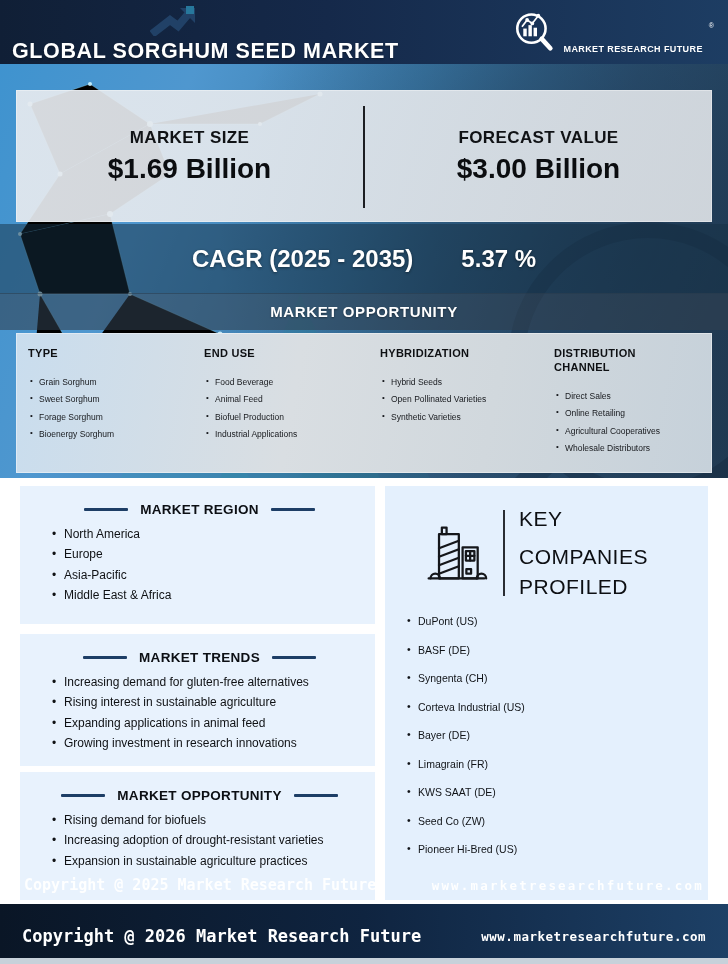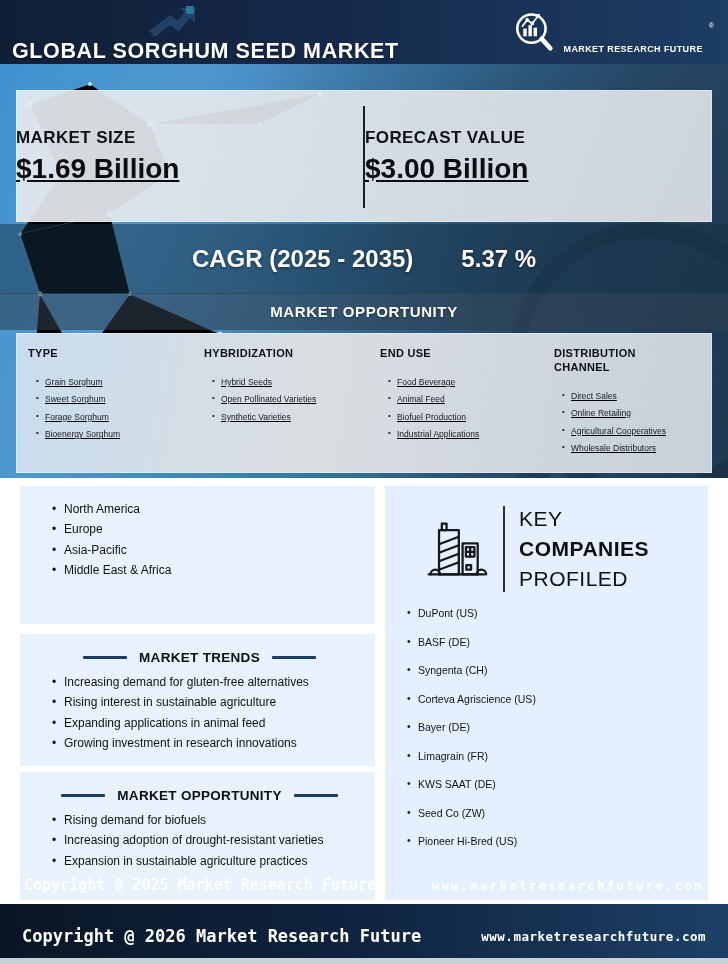--- a/index.html
+++ b/index.html
@@ -21,23 +21,23 @@
   
   .hero{position:absolute;top:64px;left:0;width:728px;height:414px;
         background:
           radial-gradient(circle at 88% 45%, rgba(12,30,48,.40) 0%, rgba(12,30,48,.28) 30%, rgba(12,30,48,0) 62%),
           linear-gradient(112deg,#3f93cf 0%,#4f97cf 22%,#3d7cab 48%,#31597d 72%,#27425c 100%);}
   .hero-decor{position:absolute;top:0;left:0;width:728px;height:414px;pointer-events:none;}
 
   .stats-panel{position:absolute;left:16px;top:26px;width:696px;height:132px;
                background:linear-gradient(100deg,rgba(230,234,239,.93),rgba(225,229,233,.90));
                display:flex;box-shadow:0 0 0 1px rgba(255,255,255,.35) inset;}
-  .stat{flex:1;display:flex;flex-direction:column;justify-content:center;gap:5px;}
+  .stat{flex:1;display:flex;flex-direction:column;align-items:center;justify-content:center;gap:5px;}
   .stat-label{font-size:17px;font-weight:bold;color:#101215;letter-spacing:.4px;}
-  .stat-value{font-size:28px;font-weight:bold;color:#0b0d10;text-decoration:underline;}
+  .stat-value{font-size:28px;font-weight:bold;color:#0b0d10;}
   .stat-divider{width:2px;background:#1c1e22;margin:16px 0 14px 0;}
 
   .cagr-band{position:absolute;left:0;top:160px;width:728px;height:70px;
              background:rgba(22,48,67,.50);
              display:flex;align-items:center;justify-content:center;gap:48px;}
   .cagr-band span{font-size:24px;font-weight:bold;color:#fff;text-shadow:0 1px 3px rgba(0,0,0,.45);}
 
   .seg-band{position:absolute;left:0;top:229px;width:728px;height:37px;
             background:rgba(48,64,79,.58);
             display:flex;align-items:center;justify-content:center;
@@ -46,21 +46,21 @@
 
   .seg-panel{position:absolute;left:16px;top:269px;width:696px;height:140px;
              background:linear-gradient(100deg,#c9ddee 0%,#d9dee2 40%,#d1d8dd 68%,#c6d1da 100%);
              display:flex;box-shadow:0 0 0 1px rgba(255,255,255,.4) inset;}
   .seg-col{box-sizing:border-box;padding:14px 6px 16px 12px;}
   .seg-col:nth-child(1){width:176px;}
   .seg-col:nth-child(2){width:176px;}
   .seg-col:nth-child(3){width:174px;}
   .seg-col:nth-child(4){width:170px;}
   .seg-col h4{margin:0 0 16px 0;font-size:11px;font-weight:bold;color:#0e1013;letter-spacing:.3px;line-height:1.25;max-width:100px;}
-  .seg-col ul{list-style:none;margin:8px;padding:0;text-decoration:underline;}
+  .seg-col ul{list-style:none;margin:2px;padding:0;}
   .seg-item{font-size:8.5px;color:#17191d;margin-bottom:7.5px;padding-left:9px;position:relative;}
   .seg-item::before{content:"•";position:absolute;left:0;top:-1px;font-size:8px;color:#17191d;}
 
   
   .lower{position:absolute;top:478px;left:0;width:728px;height:426px;background:#ffffff;}
   .info-panel{position:absolute;left:20px;width:355px;background:#e8f2fd;box-sizing:border-box;padding:16px 14px 0 18px;}
   .panel-region{top:8px;height:138px;}
   .panel-trends{top:156px;height:132px;}
   .panel-opportunity{top:294px;height:128px;}
   .panel-head{display:flex;align-items:center;justify-content:center;gap:12px;margin-bottom:10px;}
@@ -68,21 +68,21 @@
   .dash{display:inline-block;width:44px;height:3px;background:#1d3e66;border-radius:1px;}
   .info-panel ul{list-style:none;margin:0;padding:0 0 0 14px;}
   .info-item{font-size:12px;color:#0f1114;margin-bottom:4.5px;padding-left:12px;position:relative;line-height:1.32;}
   .info-item::before{content:"•";position:absolute;left:0;top:0;color:#0f1114;}
 
   .right-panel{position:absolute;left:385px;top:8px;width:323px;height:414px;background:#e4f0fd;box-sizing:border-box;padding:14px 16px 8px 16px;}
   .companies-head{display:flex;align-items:center;gap:14px;margin:4px 0 14px 22px;}
   .companies-head svg{width:66px;height:66px;flex:0 0 auto;}
   .vline{width:2px;height:86px;background:#2a2d33;}
   .companies-title{font-size:21px;color:#0d0f13;line-height:1.42;letter-spacing:.5px;}
-  .companies-title .bold{font-weight:bold;}
+  .companies-title .bold{font-weight:normal;margin-top:8px;}
   .right-panel ul{list-style:none;margin:0;padding:0 0 0 6px;}
   .company-item{font-size:10.5px;color:#101317;margin-bottom:16.5px;padding-left:11px;position:relative;}
   .company-item::before{content:"•";position:absolute;left:0;top:-1px;color:#101317;}
 
   .watermark-left{position:absolute;left:24px;top:398px;font-family:"DejaVu Sans Mono",monospace;
                   font-size:15px;font-weight:bold;color:rgba(255,255,255,.95);white-space:nowrap;}
   .watermark-right{position:absolute;right:24px;top:400px;font-family:"DejaVu Sans Mono",monospace;
                    font-size:12.5px;font-weight:bold;letter-spacing:2.2px;color:rgba(255,255,255,.95);white-space:nowrap;}
 
   
@@ -193,51 +193,56 @@
       <div class="seg-col">
         <h4>TYPE</h4>
         <ul>
             <li class="seg-item">Grain Sorghum</li>
             <li class="seg-item">Sweet Sorghum</li>
             <li class="seg-item">Forage Sorghum</li>
             <li class="seg-item">Bioenergy Sorghum</li>
           </ul>
       </div>
       <div class="seg-col">
-        <h4>HYBRIDIZATION</h4>
-        <ul>
-            <li class="seg-item">Hybrid Seeds</li>
-            <li class="seg-item">Open Pollinated Varieties</li>
-            <li class="seg-item">Synthetic Varieties</li>
-          </ul>
-      </div>
-      <div class="seg-col">
         <h4>END USE</h4>
         <ul>
             <li class="seg-item">Food Beverage</li>
             <li class="seg-item">Animal Feed</li>
             <li class="seg-item">Biofuel Production</li>
             <li class="seg-item">Industrial Applications</li>
+          </ul>
+      </div>
+      <div class="seg-col">
+        <h4>HYBRIDIZATION</h4>
+        <ul>
+            <li class="seg-item">Hybrid Seeds</li>
+            <li class="seg-item">Open Pollinated Varieties</li>
+            <li class="seg-item">Synthetic Varieties</li>
           </ul>
       </div>
       <div class="seg-col">
         <h4>DISTRIBUTION CHANNEL</h4>
         <ul>
             <li class="seg-item">Direct Sales</li>
             <li class="seg-item">Online Retailing</li>
             <li class="seg-item">Agricultural Cooperatives</li>
             <li class="seg-item">Wholesale Distributors</li>
           </ul>
       </div>
     </div>
   </section>
 
   <section class="lower">
 
     <div class="info-panel panel-region">
+      <div class="panel-head">
+        <span class="dash"></span>
+        <h3>MARKET REGION</h3>
+        <span class="dash"></span>
+      </div>
       <ul>
           <li class="info-item">North America</li>
           <li class="info-item">Europe</li>
           <li class="info-item">Asia-Pacific</li>
           <li class="info-item">Middle East &amp; Africa</li>
         </ul>
     </div>
 
     <div class="info-panel panel-trends">
       <div class="panel-head">
@@ -288,21 +293,21 @@
         <div class="companies-title">
           <div>KEY</div>
           <div class="bold">COMPANIES</div>
           <div>PROFILED</div>
         </div>
       </div>
       <ul>
           <li class="company-item">DuPont (US)</li>
           <li class="company-item">BASF (DE)</li>
           <li class="company-item">Syngenta (CH)</li>
-          <li class="company-item">Corteva Agriscience (US)</li>
+          <li class="company-item">Corteva Industrial (US)</li>
           <li class="company-item">Bayer (DE)</li>
           <li class="company-item">Limagrain (FR)</li>
           <li class="company-item">KWS SAAT (DE)</li>
           <li class="company-item">Seed Co (ZW)</li>
           <li class="company-item">Pioneer Hi-Bred (US)</li>
         </ul>
     </div>
 
     <div class="watermark-left">Copyright @ 2025 Market Research Future</div>
     <div class="watermark-right">www.marketresearchfuture.com</div>

